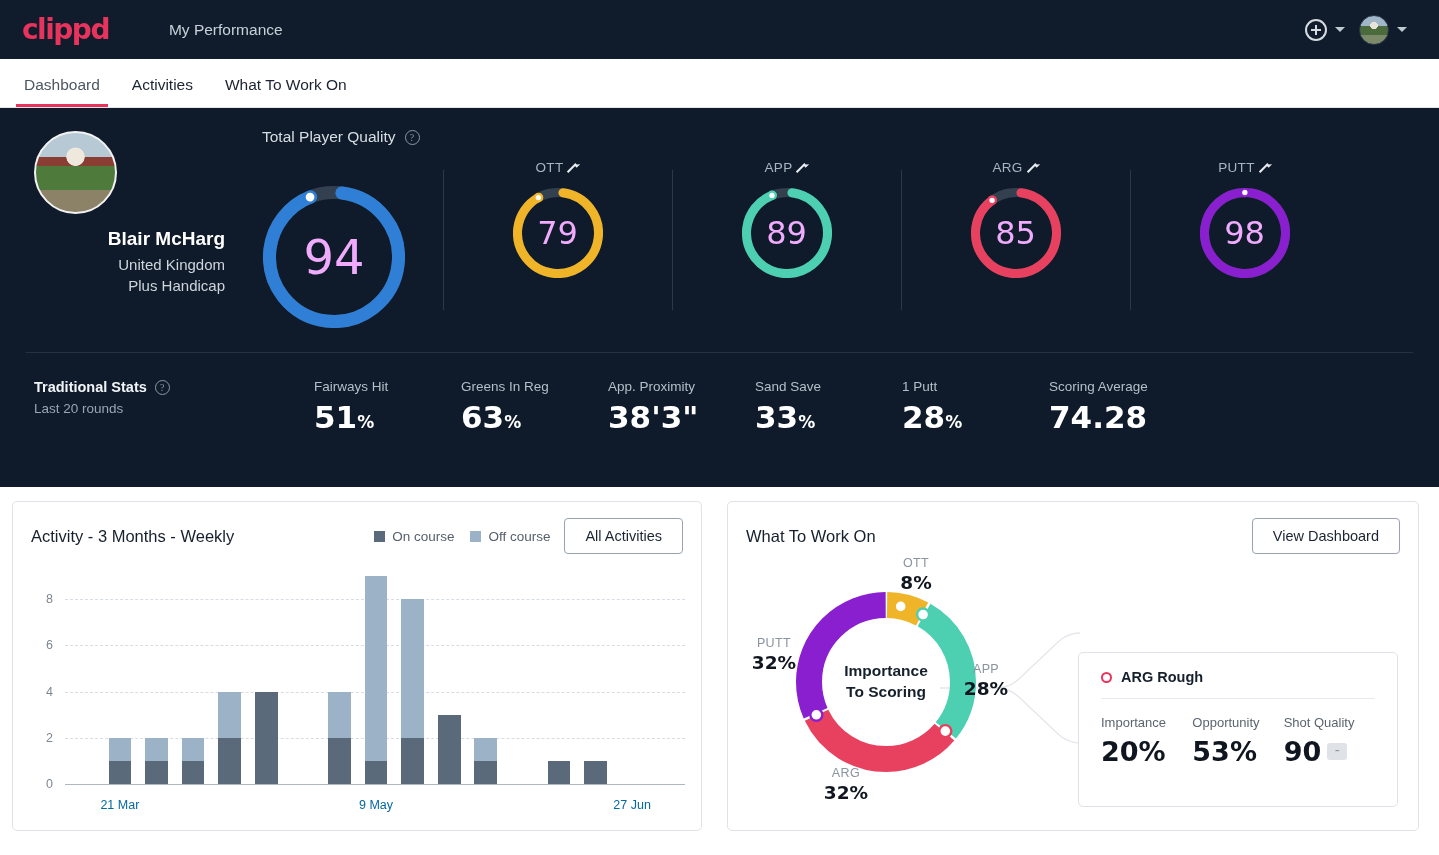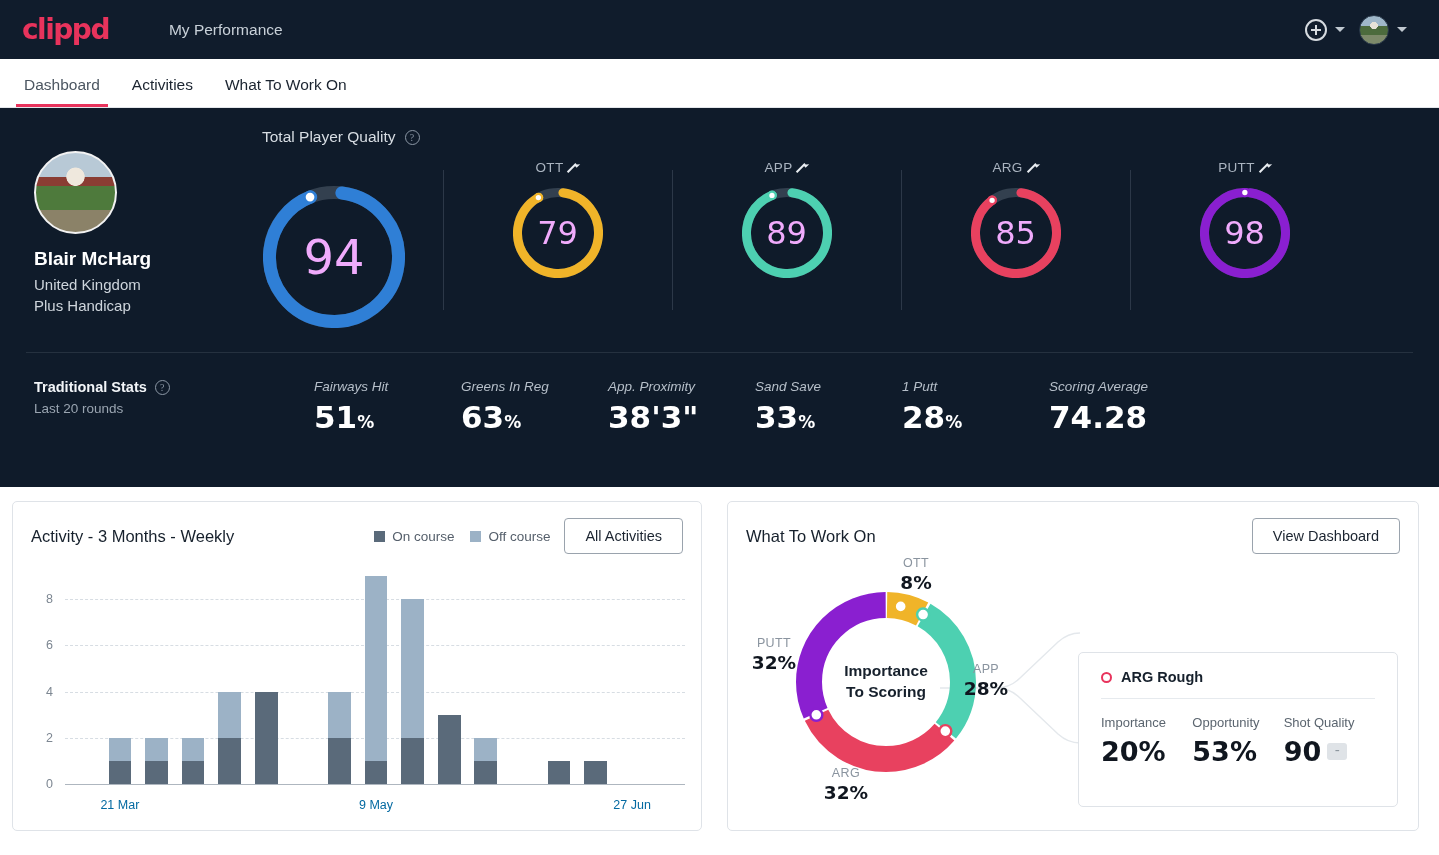--- a/index.html
+++ b/index.html
@@ -86,22 +86,23 @@
     content: ""; position: absolute;
     left: 8px; right: 8px; bottom: 0; height: 3px;
     background: #e8335c;
   }
 
   
   .hero { background: #0f1b2a; height: 379px; position: relative; }
   .hero-top { display: flex; height: 244px; }
   .profile {
     width: 225px;
-    padding: 43px 0 0 34px;
+    padding: 23px 0 0 34px;
     flex: 0 0 225px;
+    text-align: right;
   }
   .avatar-lg {
     width: 83px; height: 83px; border-radius: 50%;
     border: 2px solid #f2f2f2;
     background:
       radial-gradient(circle at 50% 30%, #efe8dd 0 13%, transparent 14%),
       linear-gradient(#b8c9d6 0 30%, #8a3d33 30% 42%, #4e7a3c 42% 72%, #8b8268 72% 100%);
     margin-bottom: 14px;
   }
   .p-name { color: #fff; font-size: 19px; font-weight: bold; margin-bottom: 6px; }
@@ -170,21 +171,21 @@
     display: flex; align-items: flex-start;
     padding: 26px 0 0 34px;
   }
   .stats-label-cell { width: 280px; }
   .st-title { display: flex; align-items: center; gap: 8px; }
   .st-title span { color: #f2f5f8; font-size: 14.5px; font-weight: bold; }
   .st-sub { color: #9aa5b1; font-size: 13.5px; margin-top: 6px; }
   .stat {
     width: 147px;
   }
-  .stat-name { color: #b6bfc9; font-size: 13.5px; margin-bottom: 8px; font-style: italic; }
+  .stat-name { color: #b6bfc9; font-size: 13.5px; margin-bottom: 8px; }
   .stat-val {
     color: #fff; font-size: 31px; font-weight: bold;
     font-family: "DejaVu Sans", sans-serif; line-height: 1;
   }
   .stat-val .unit { font-size: 17px; font-weight: bold; }
 
   
   .bottom {
     display: flex; gap: 25px;
     padding: 14px 20px 0 12px;

